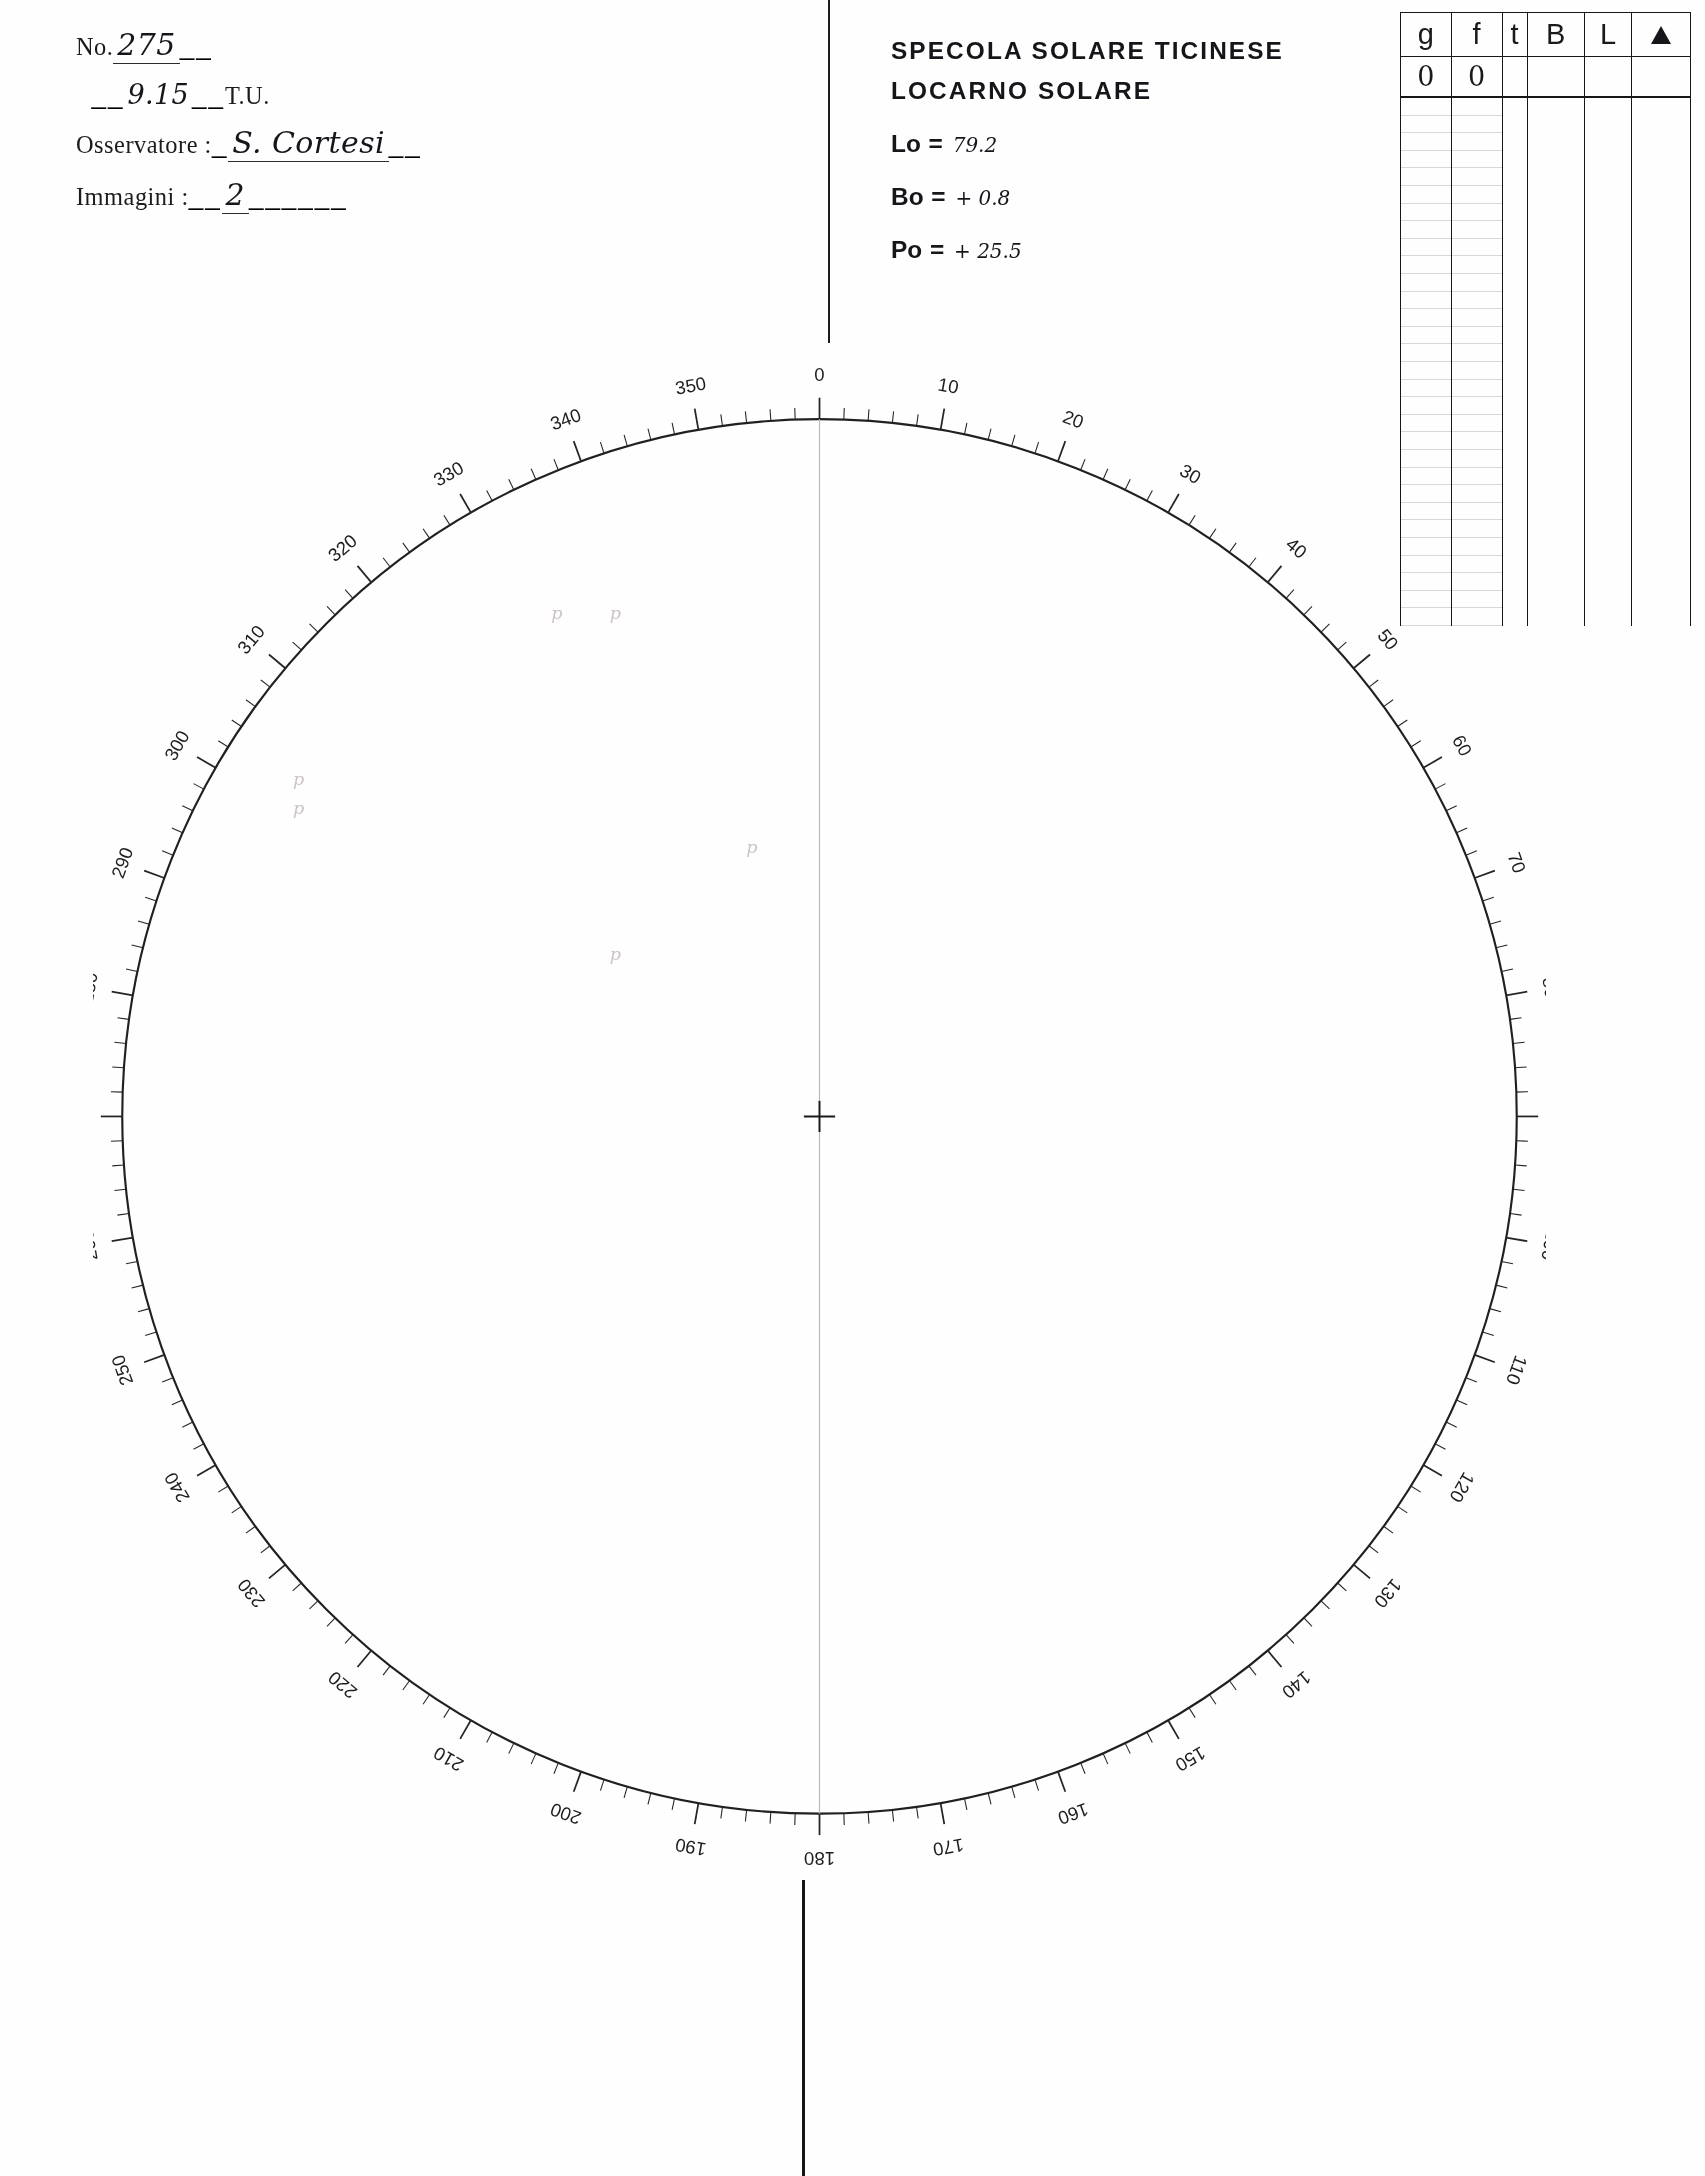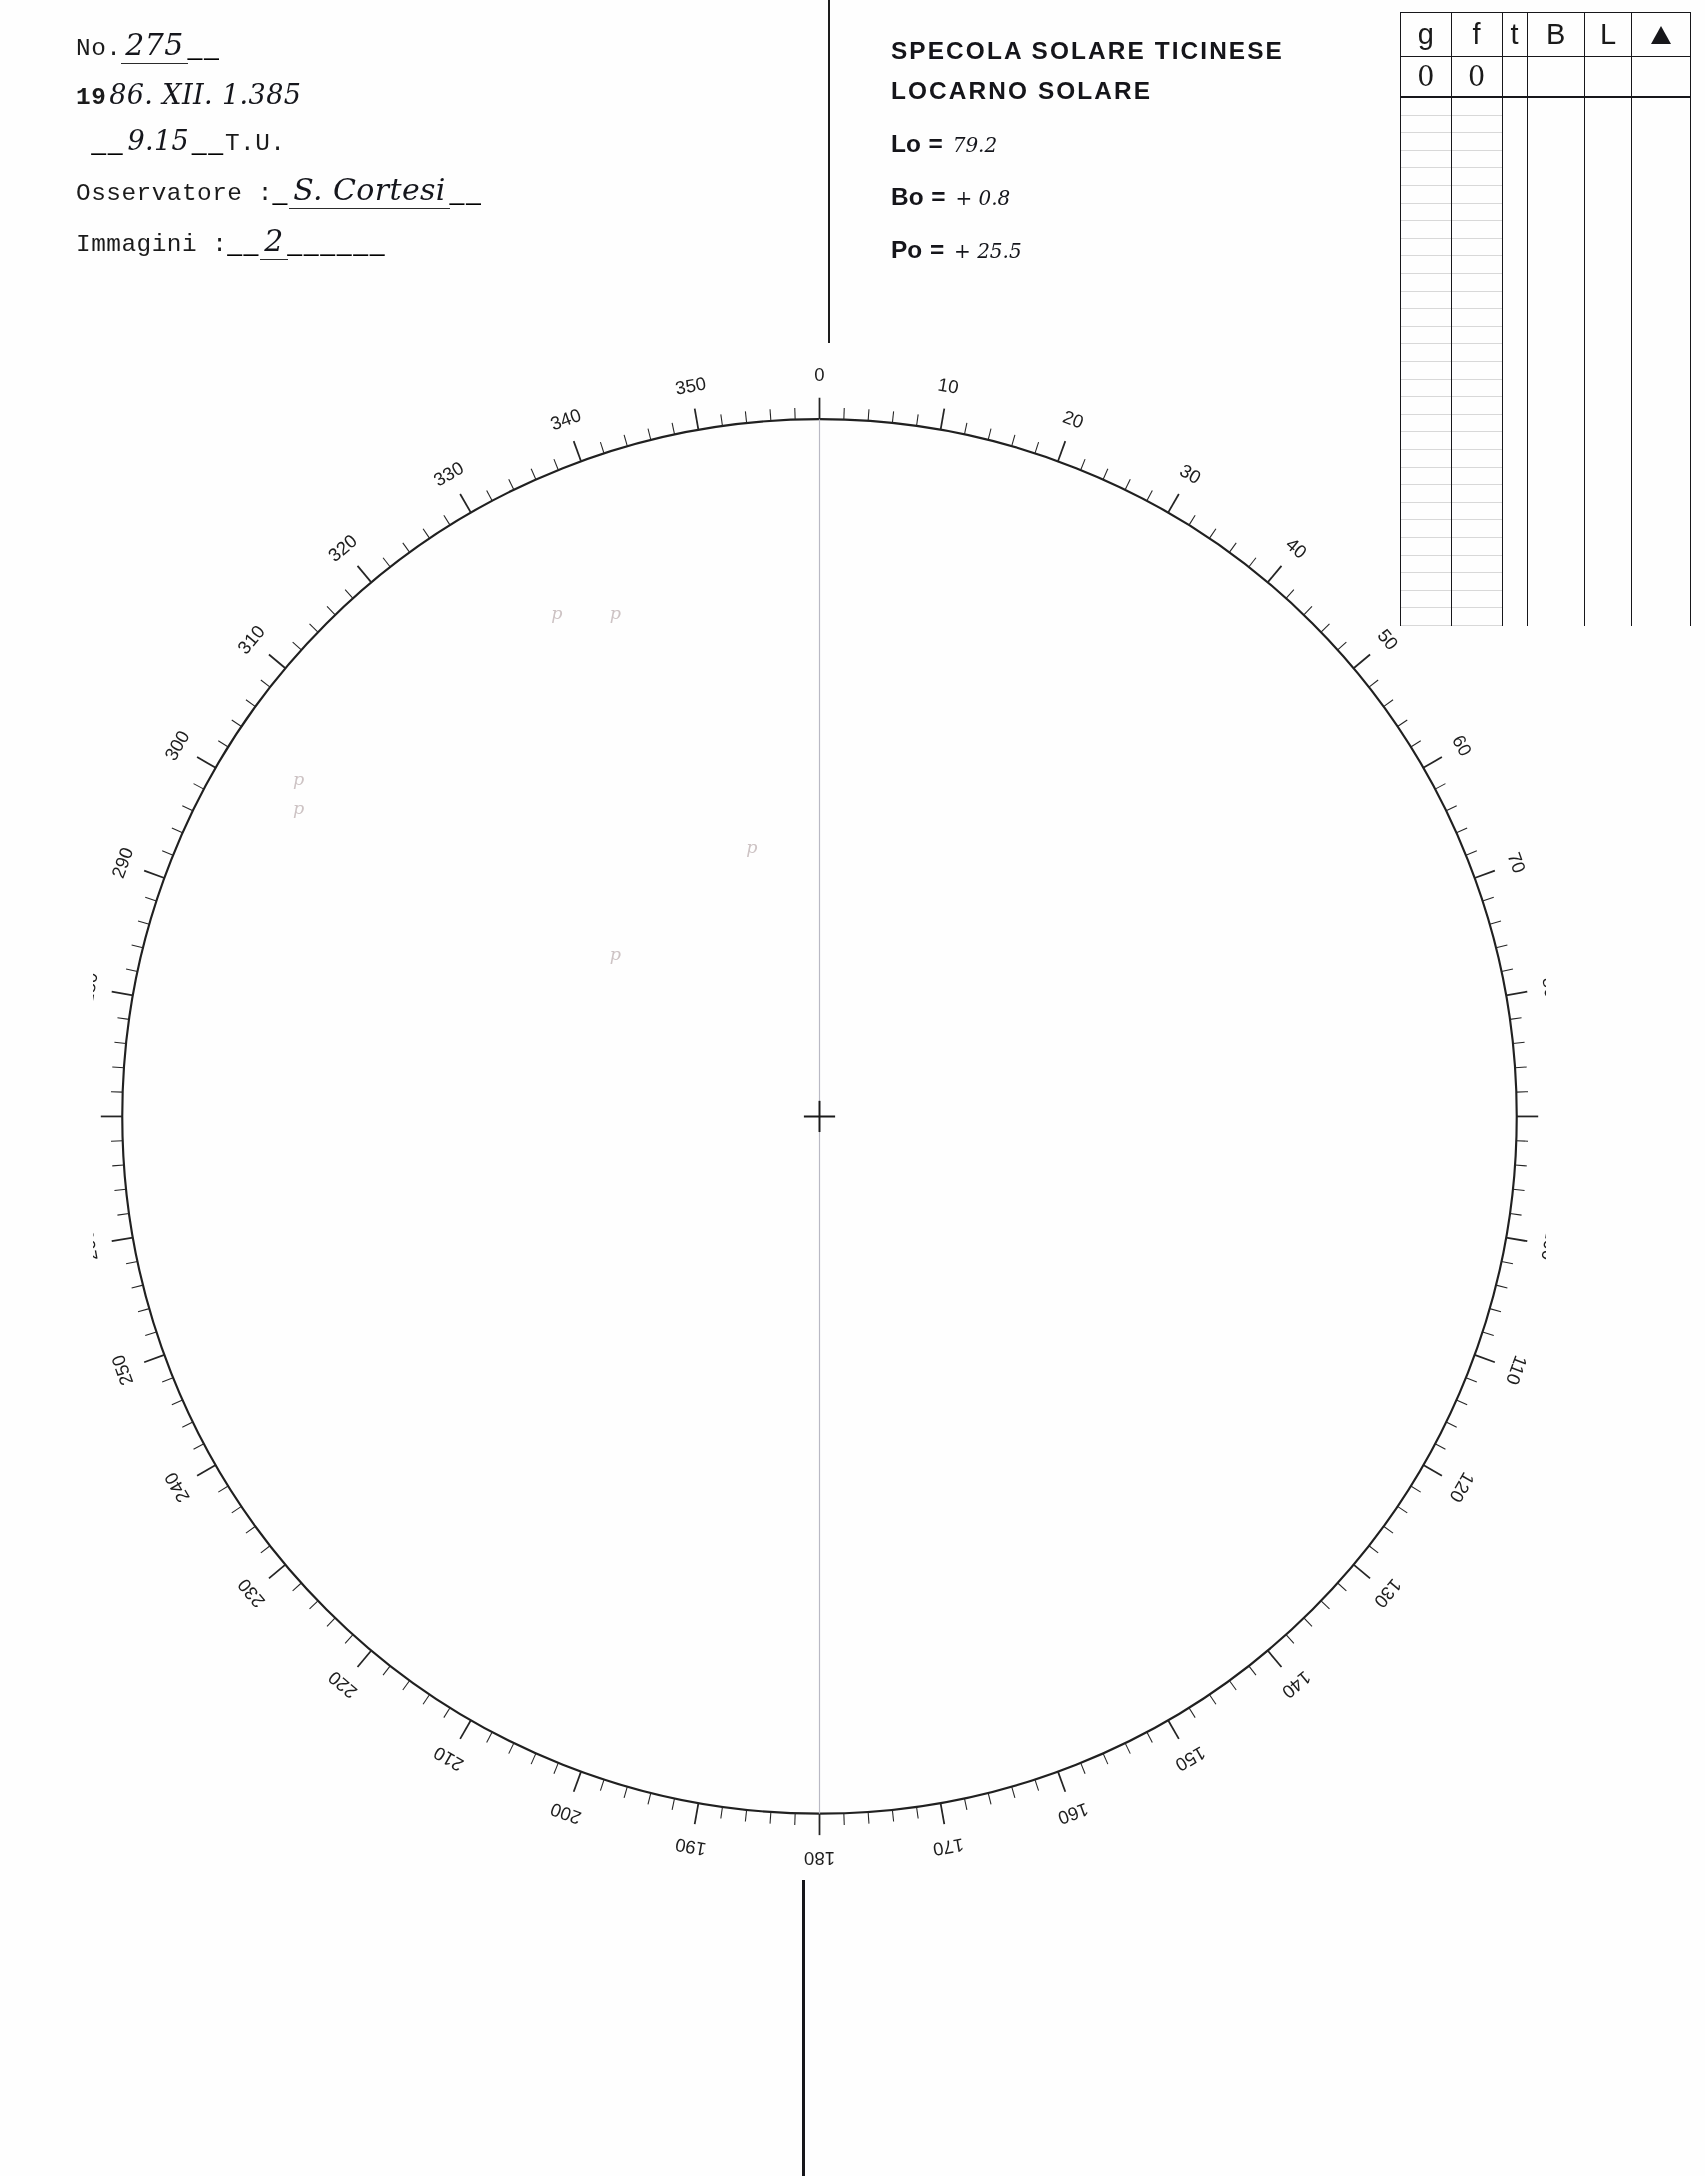--- a/index.html
+++ b/index.html
@@ -26,21 +26,21 @@
     top: 27px;
     width: 507px;
   }
   .hdr-line {
     display: flex;
     align-items: baseline;
     margin-bottom: 14.6px;
     white-space: nowrap;
   }
   .print {
-    font-family: Liberation Mono, monospace;
+    font-family: Liberation Serif, serif;
     font-size: 24.4px;
     letter-spacing: 0.5px;
     color: #1b1b1b;
   }
   .hand {
     font-family: "DejaVu Serif", serif;
     font-style: italic;
     font-size: 30px;
     color: #15161c;
     letter-spacing: 0.4px;
@@ -185,24 +185,20 @@
 
 <div id="sheet">
 
   <div class="hdr-left">
     <div class="hdr-line">
       <span class="print">No.</span>
       <span class="hand uline">275</span>
       <span class="dots">__</span>
     </div>
 
-    <div class="hdr-line">
-      <span class="print" style="font-weight:bold">19</span>
-      <span class="hand big">86. XII. 1.385</span>
-    </div>
 
     <div class="hdr-line" style="padding-left:15.6px">
       <span class="dots">__</span>
       <span class="hand big">9.15</span>
       <span class="dots">__</span>
       <span class="print">T.U.</span>
     </div>
 
     <div class="hdr-line">
       <span class="print">Osservatore :</span>

